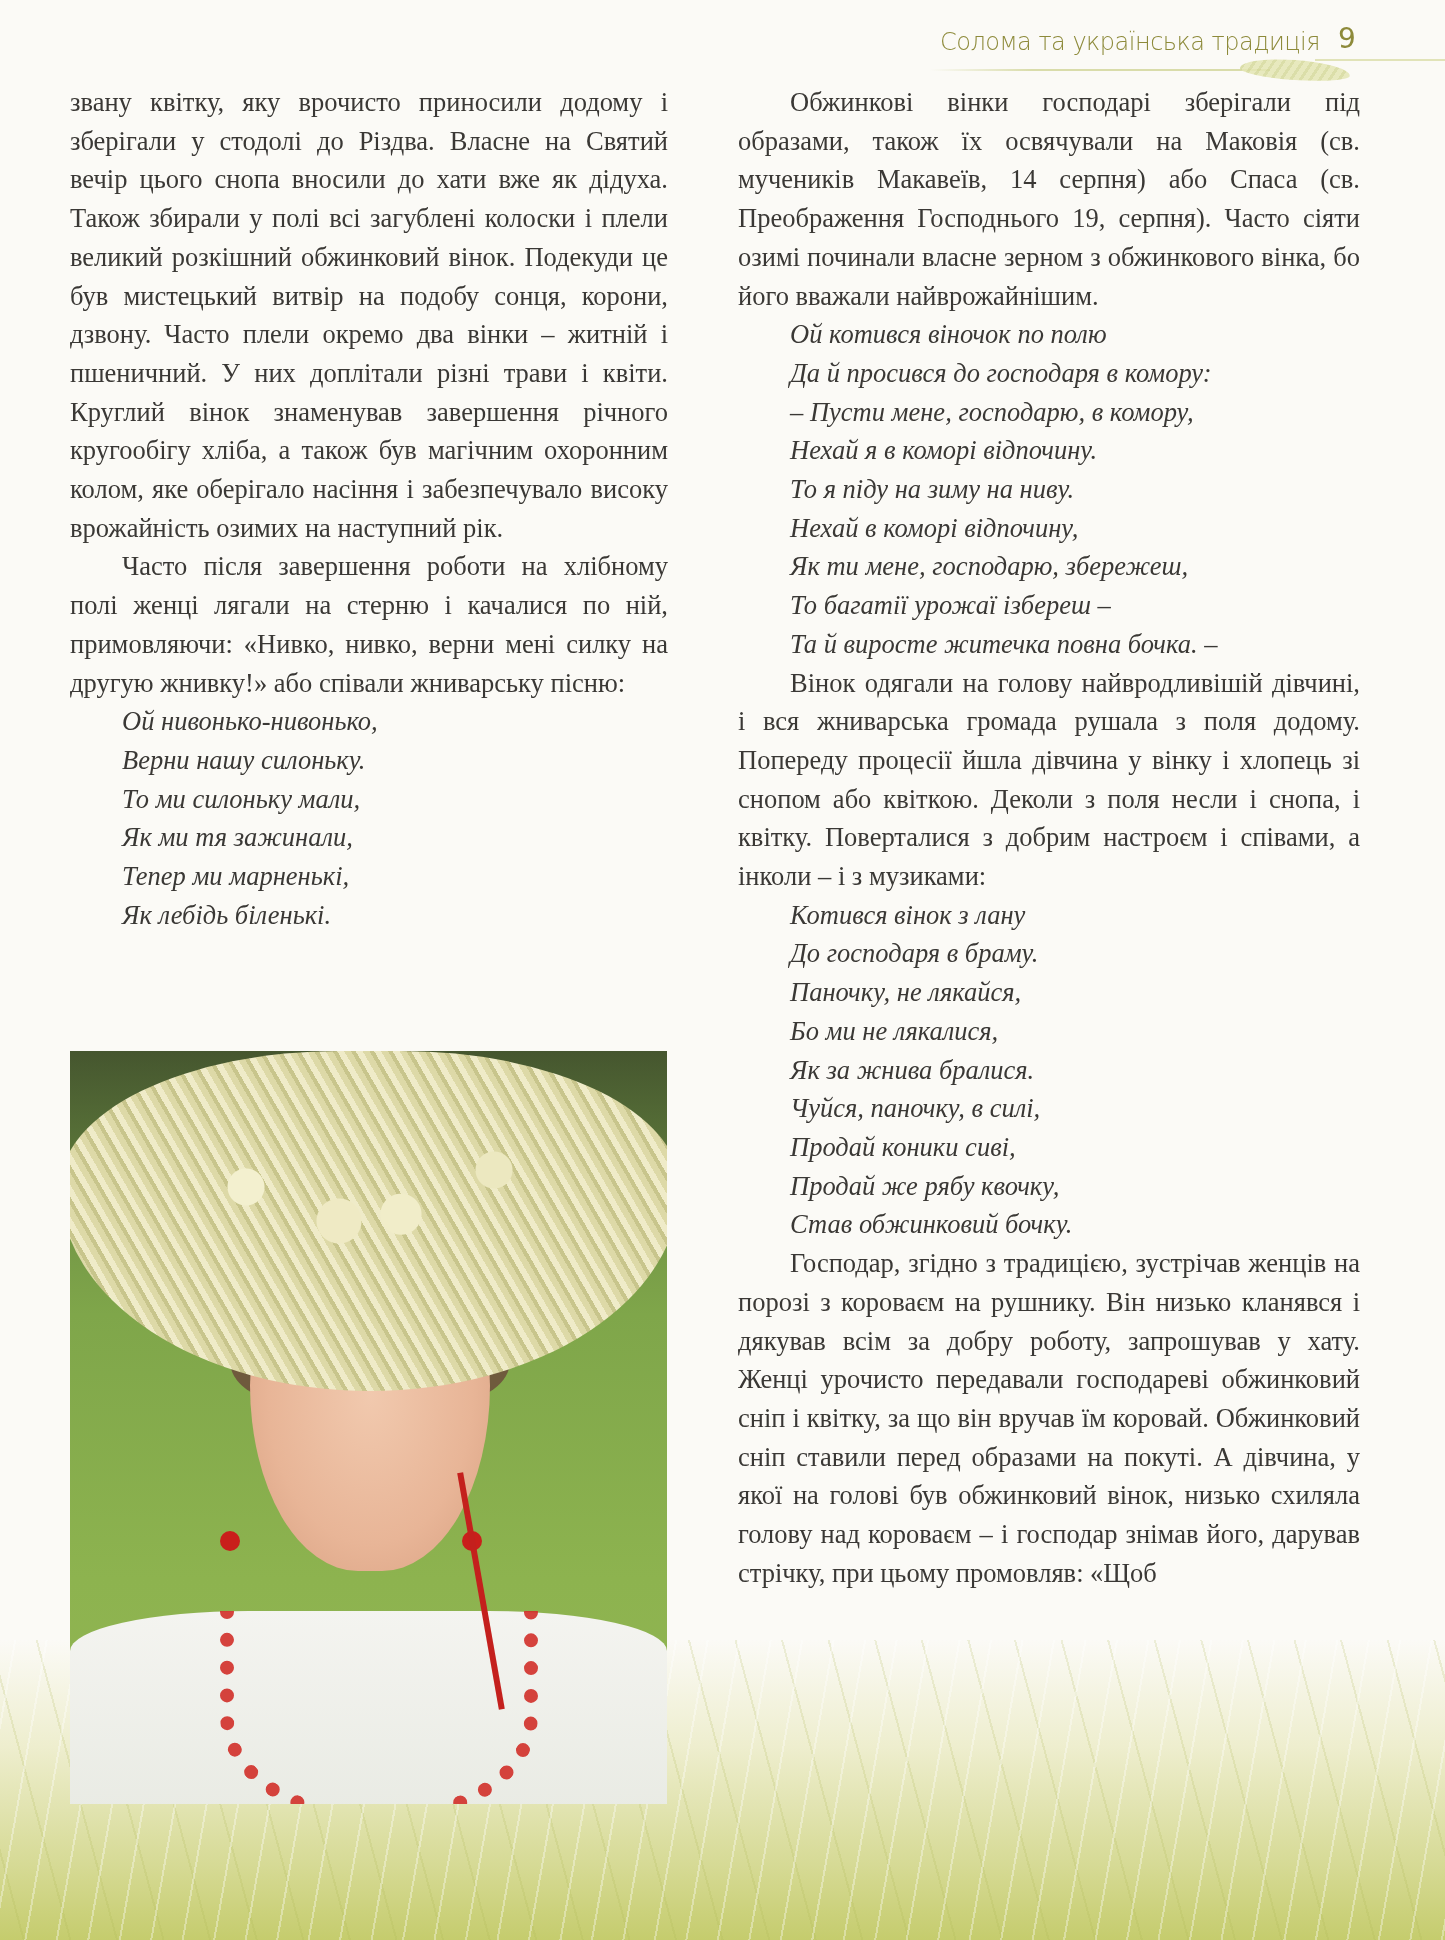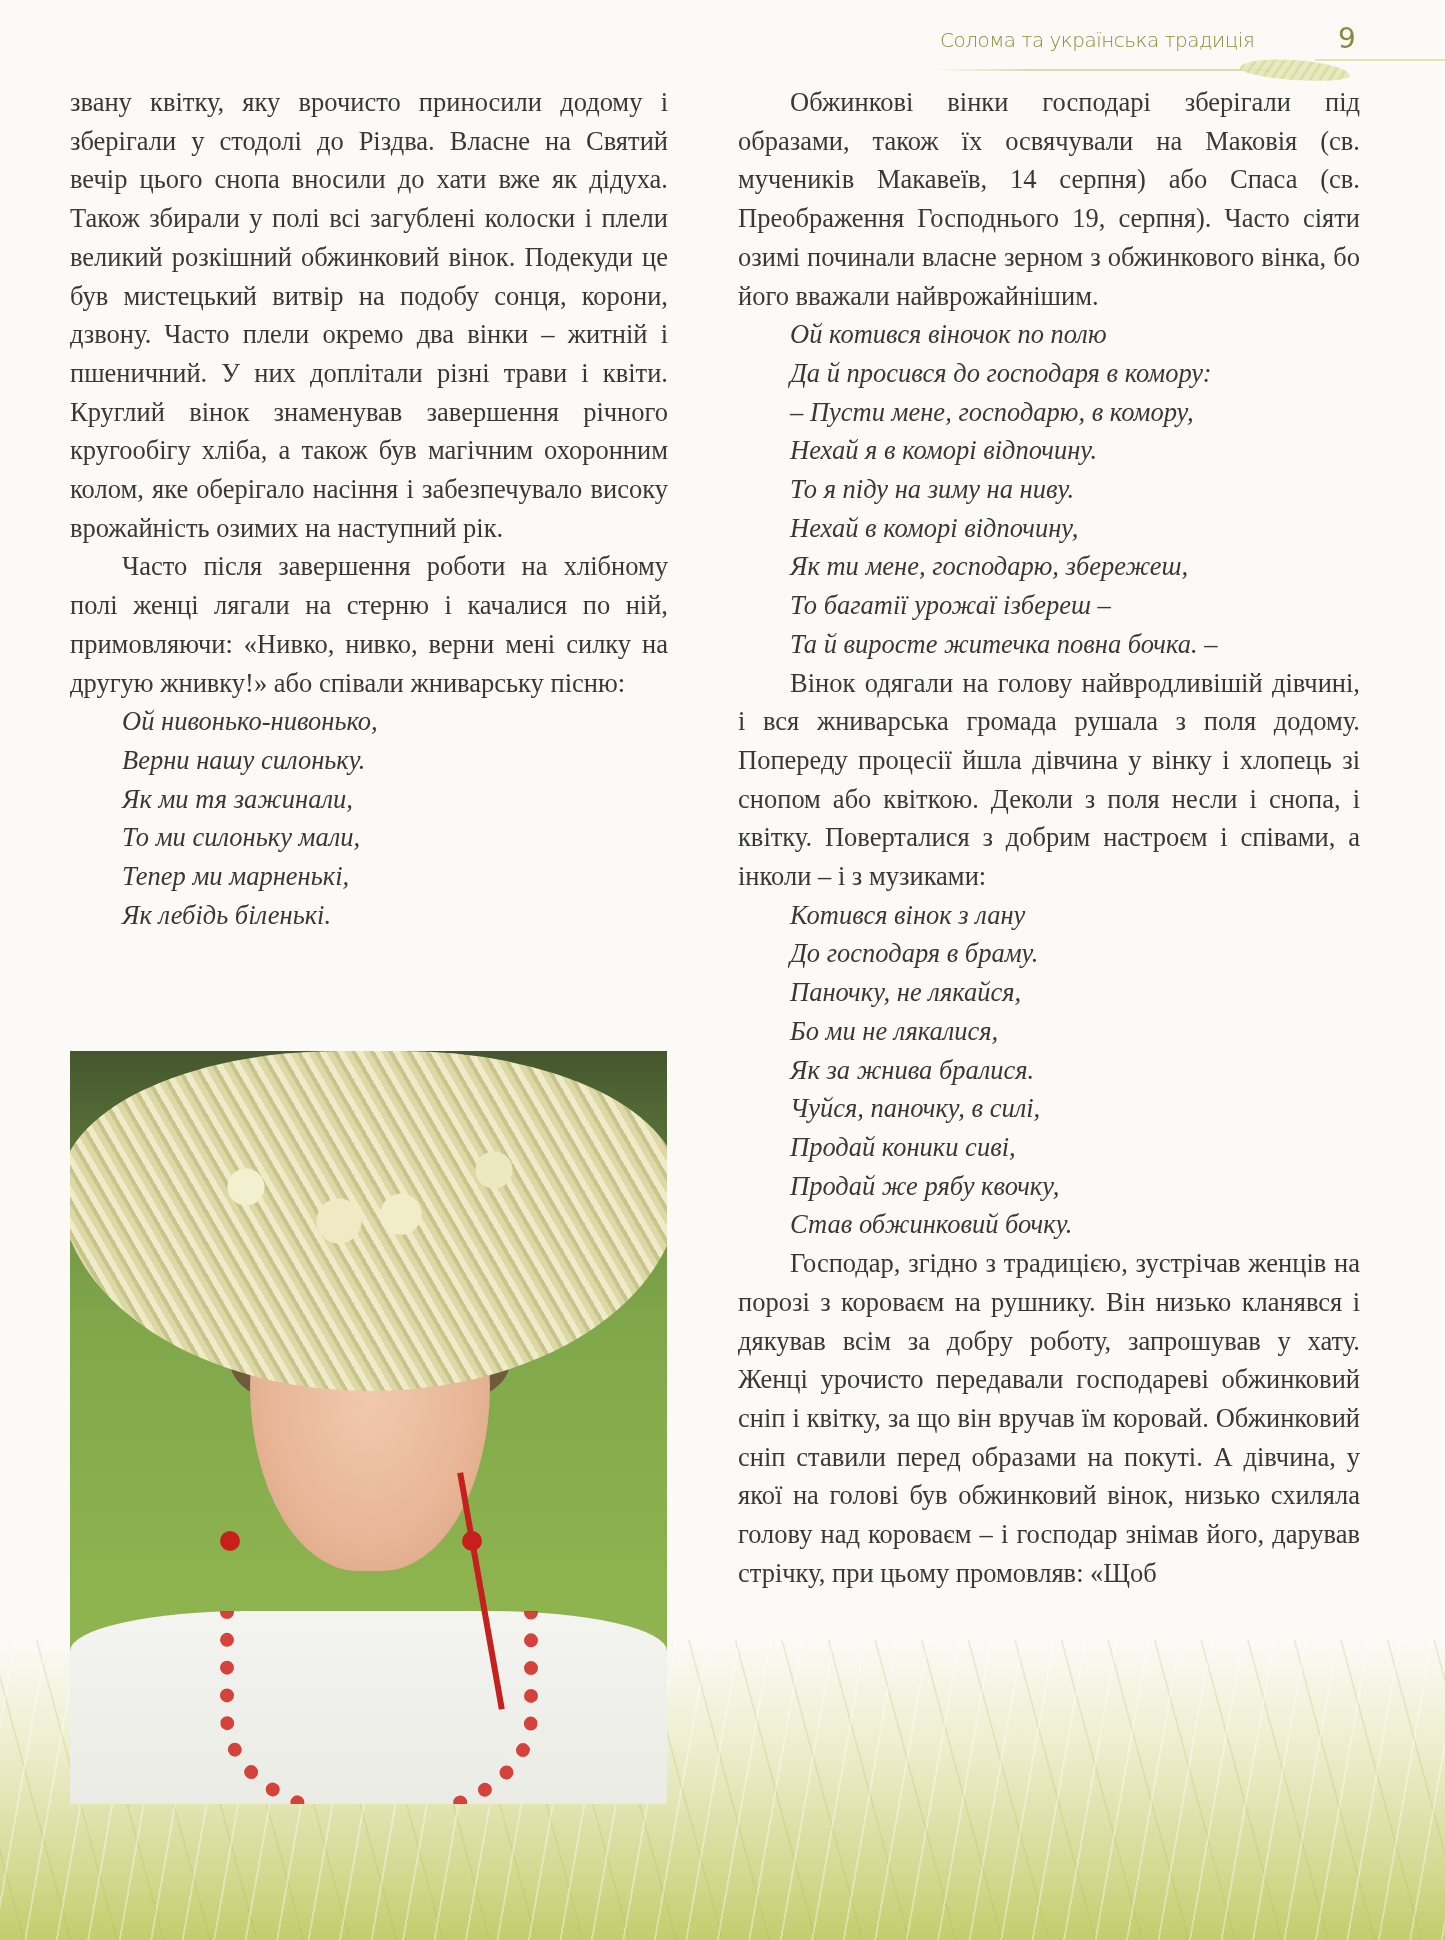--- a/index.html
+++ b/index.html
@@ -14,21 +14,21 @@
     background:
       repeating-linear-gradient(100deg, rgba(255,255,255,0) 0 14px, rgba(255,255,255,0.35) 14px 16px, rgba(255,255,255,0) 16px 31px),
       repeating-linear-gradient(75deg, rgba(180,190,90,0) 0 22px, rgba(170,180,80,0.18) 22px 24px, rgba(180,190,90,0) 24px 45px),
       linear-gradient(to bottom, rgba(251,250,246,1) 0%, rgba(236,236,200,0.85) 35%, #d6da95 75%, #c5cc6d 100%);
   }
   .header {
     position: absolute; top: 22px; left: 920px; width: 520px; height: 60px;
   }
   .running-title {
     position: absolute; left: 20px; top: 6px;
-    font-family: "DejaVu Sans", sans-serif; font-size: 20px; letter-spacing: -0.5px;
+    font-family: "DejaVu Sans", sans-serif; font-size: 24px; letter-spacing: -0.5px;
     color: #8d8a3a; font-weight: 300;
   }
   .page-number {
     position: absolute; left: 418px; top: 0px;
     font-family: "DejaVu Sans", sans-serif; font-size: 28px; color: #8d8a3a;
   }
   .rule-left {
     position: absolute; left: 10px; top: 47px; width: 340px; height: 2px;
     background: linear-gradient(to right, rgba(200,200,150,0), #d9dcaa 30%, #d9dcaa);
   }
@@ -92,22 +92,22 @@
   <span class="running-title">Солома та українська традиція</span>
   <span class="page-number">9</span>
 </div>
 
 <div class="column col-left">
   <p class="para noindent">звану квітку, яку врочисто приносили додому і зберігали у стодолі до Різдва. Власне на Святий вечір цього снопа вносили до хати вже як діду­ха. Також збирали у полі всі загублені колоски і плели великий розкішний обжинковий вінок. Подекуди це був мистецький витвір на подобу сонця, корони, дзвону. Часто плели окремо два вінки – житній і пшеничний. У них доплітали різні трави і квіти. Круглий вінок знаменував завершення річного кругообігу хліба, а також був магічним охоронним колом, яке оберігало насіння і забезпечувало високу врожайність озимих на наступний рік.</p>
   <p class="para">Часто після завершення роботи на хлібно­му полі женці лягали на стерню і качалися по ній, примовляючи: «Нивко, нивко, верни мені силку на другую жнивку!» або співали жни­варську пісню:</p>
   <div class="verse">
     <div>Ой нивонько-нивонько,</div>
     <div>Верни нашу силоньку.</div>
+    <div>То ми силоньку мали,</div>
     <div>Як ми тя зажинали,</div>
-    <div>То ми силоньку мали,</div>
     <div>Тепер ми марненькі,</div>
     <div>Як лебідь біленькі.</div>
   </div>
 </div>
 
 <div class="photo" title="young woman wearing a large straw harvest wreath (obzhynkovyi vinok), red coral necklace, white blouse, green grass background">
   <div class="bg-trees"></div>
   <div class="shirt"></div>
   <div class="hair"></div>
   <div class="face"></div>

